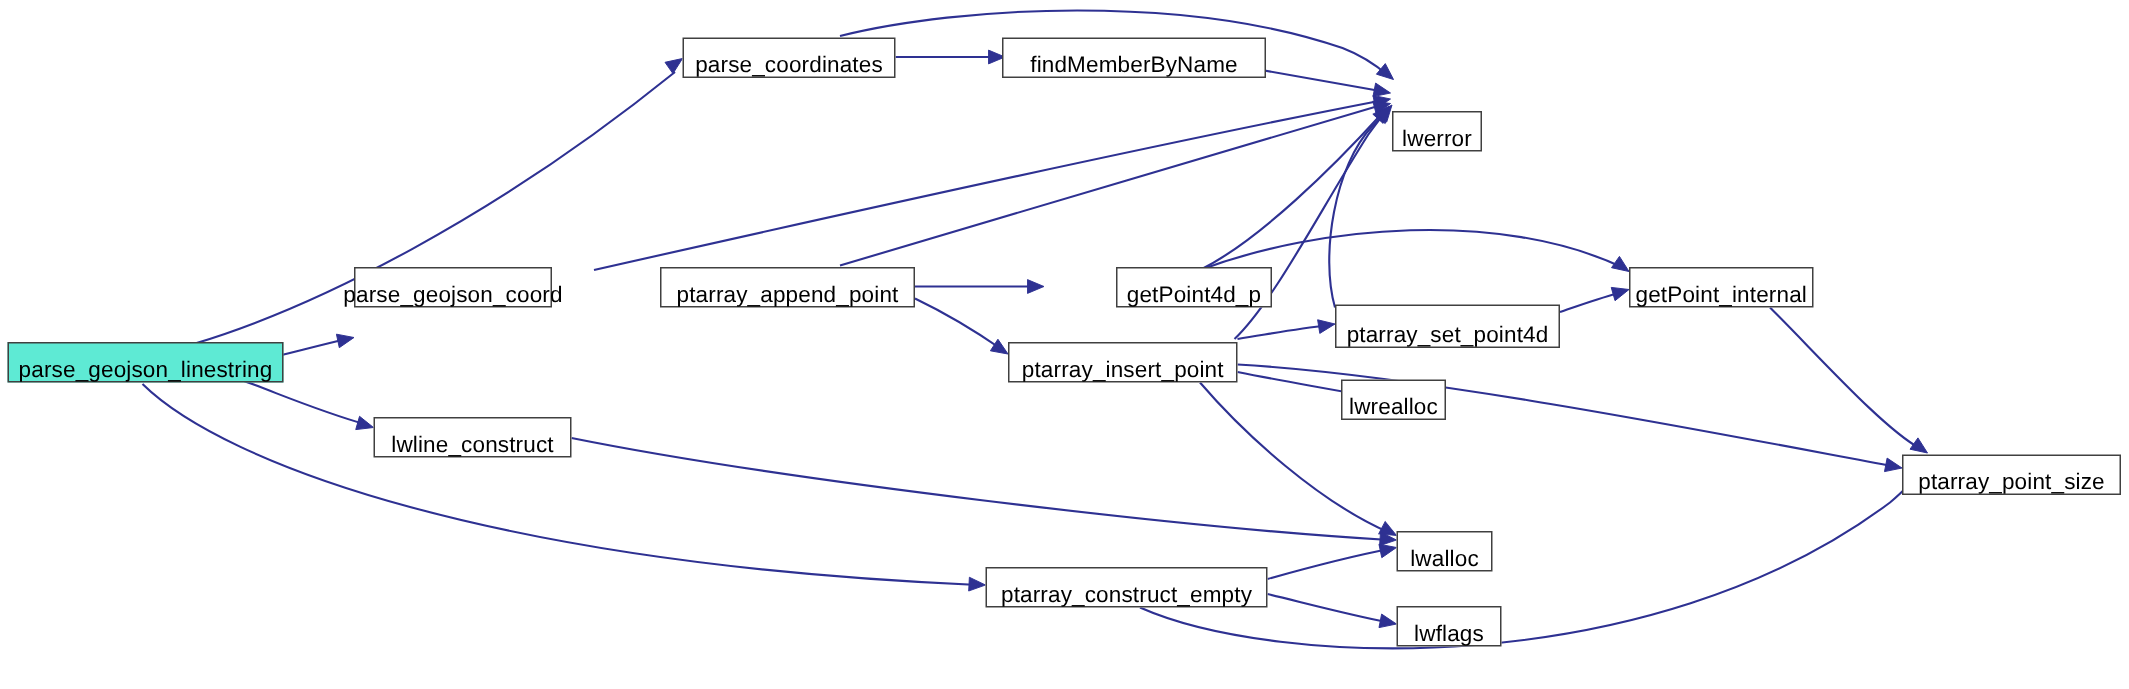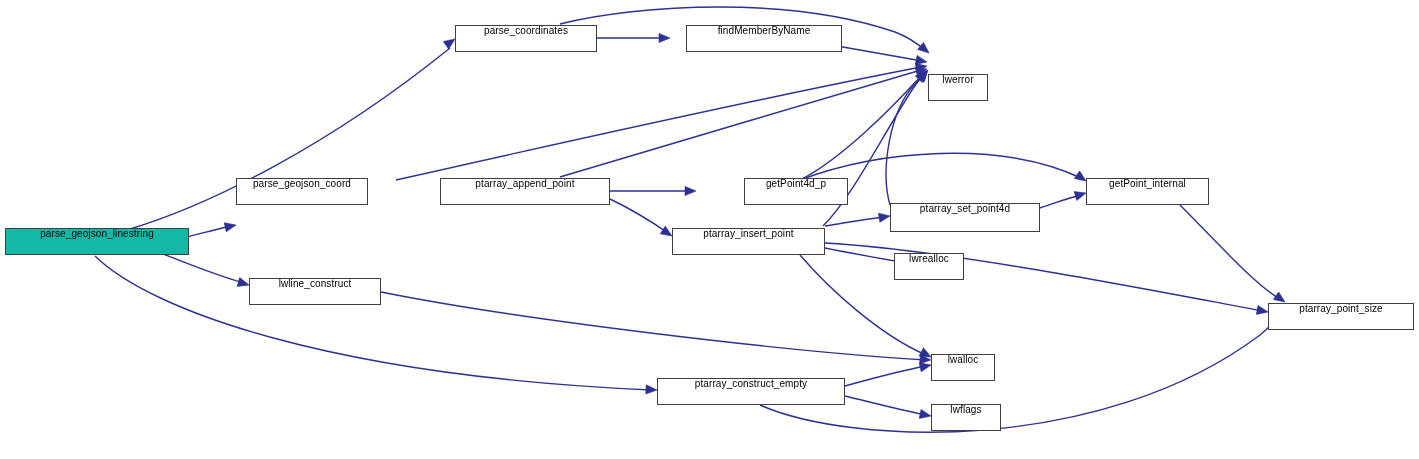--- a/index.html
+++ b/index.html
@@ -11,27 +11,27 @@
     overflow:hidden;
   }
   svg#graph{position:absolute;left:0;top:0;width:1419px;height:459px;display:block;}
   .edge-path{fill:none;stroke:#2e3192;stroke-width:1.4;}
   .arrow-head{fill:#2e3192;stroke:#2e3192;stroke-width:0.6;}
   .node-box{
     position:absolute;
     box-sizing:border-box;
     background:#ffffff;
     border:1px solid #404040;
-    display:flex;align-items:flex-start;justify-content:center;
-    font-size:10px;
+    display:flex;align-items:flex-end;justify-content:center;
+    font-size:15px;
     color:#000000;
     white-space:nowrap;
     letter-spacing:0.1px;
   }
-  .node-box.highlight{background:#14b8a6;border:1px solid #404040;}
+  .node-box.highlight{background:#5eead4;border:1px solid #404040;}
   .node-label{pointer-events:none;line-height:1;}
 </style>
 </head>
 <body>
 
 <div id="canvas">
   <svg id="graph" viewBox="0 0 1419 459" xmlns="http://www.w3.org/2000/svg">
       <g>
         <path class="edge-path" d="M 130,229 C 210,205 330,145 450,48" stroke="#2e3192"></path>
         <polygon class="arrow-head" fill="#2e3192" points="0,0 -11,-4.6 -11,4.6" transform="translate(455,39) rotate(325)"></polygon>
@@ -133,21 +133,21 @@
         <polygon class="arrow-head" fill="#2e3192" points="0,0 -11,-4.6 -11,4.6" transform="translate(1279,317) rotate(313)"></polygon>
       </g>
     </svg>
   <div id="nodes-layer">
       <div class="node-box highlight" style="left: 5px; top: 228px; width: 184px; height: 27px;">
         <span class="node-label">parse_geojson_linestring</span>
       </div>
       <div class="node-box" style="left: 455px; top: 25px; width: 142px; height: 27px;">
         <span class="node-label">parse_coordinates</span>
       </div>
-      <div class="node-box" style="left: 686px; top: 25px; width: 156px; height: 27px;">
+      <div class="node-box" style="left: 668px; top: 25px; width: 176px; height: 27px;">
         <span class="node-label">findMemberByName</span>
       </div>
       <div class="node-box" style="left: 928px; top: 34px; width: 60px; height: 27px; margin-top: 40px;">
         <span class="node-label">lwerror</span>
       </div>
       <div class="node-box" style="left: 236px; top: 178px; width: 132px; height: 27px;">
         <span class="node-label">parse_geojson_coord</span>
       </div>
       <div class="node-box" style="left: 440px; top: 178px; width: 170px; height: 27px;">
         <span class="node-label">ptarray_append_point</span>

